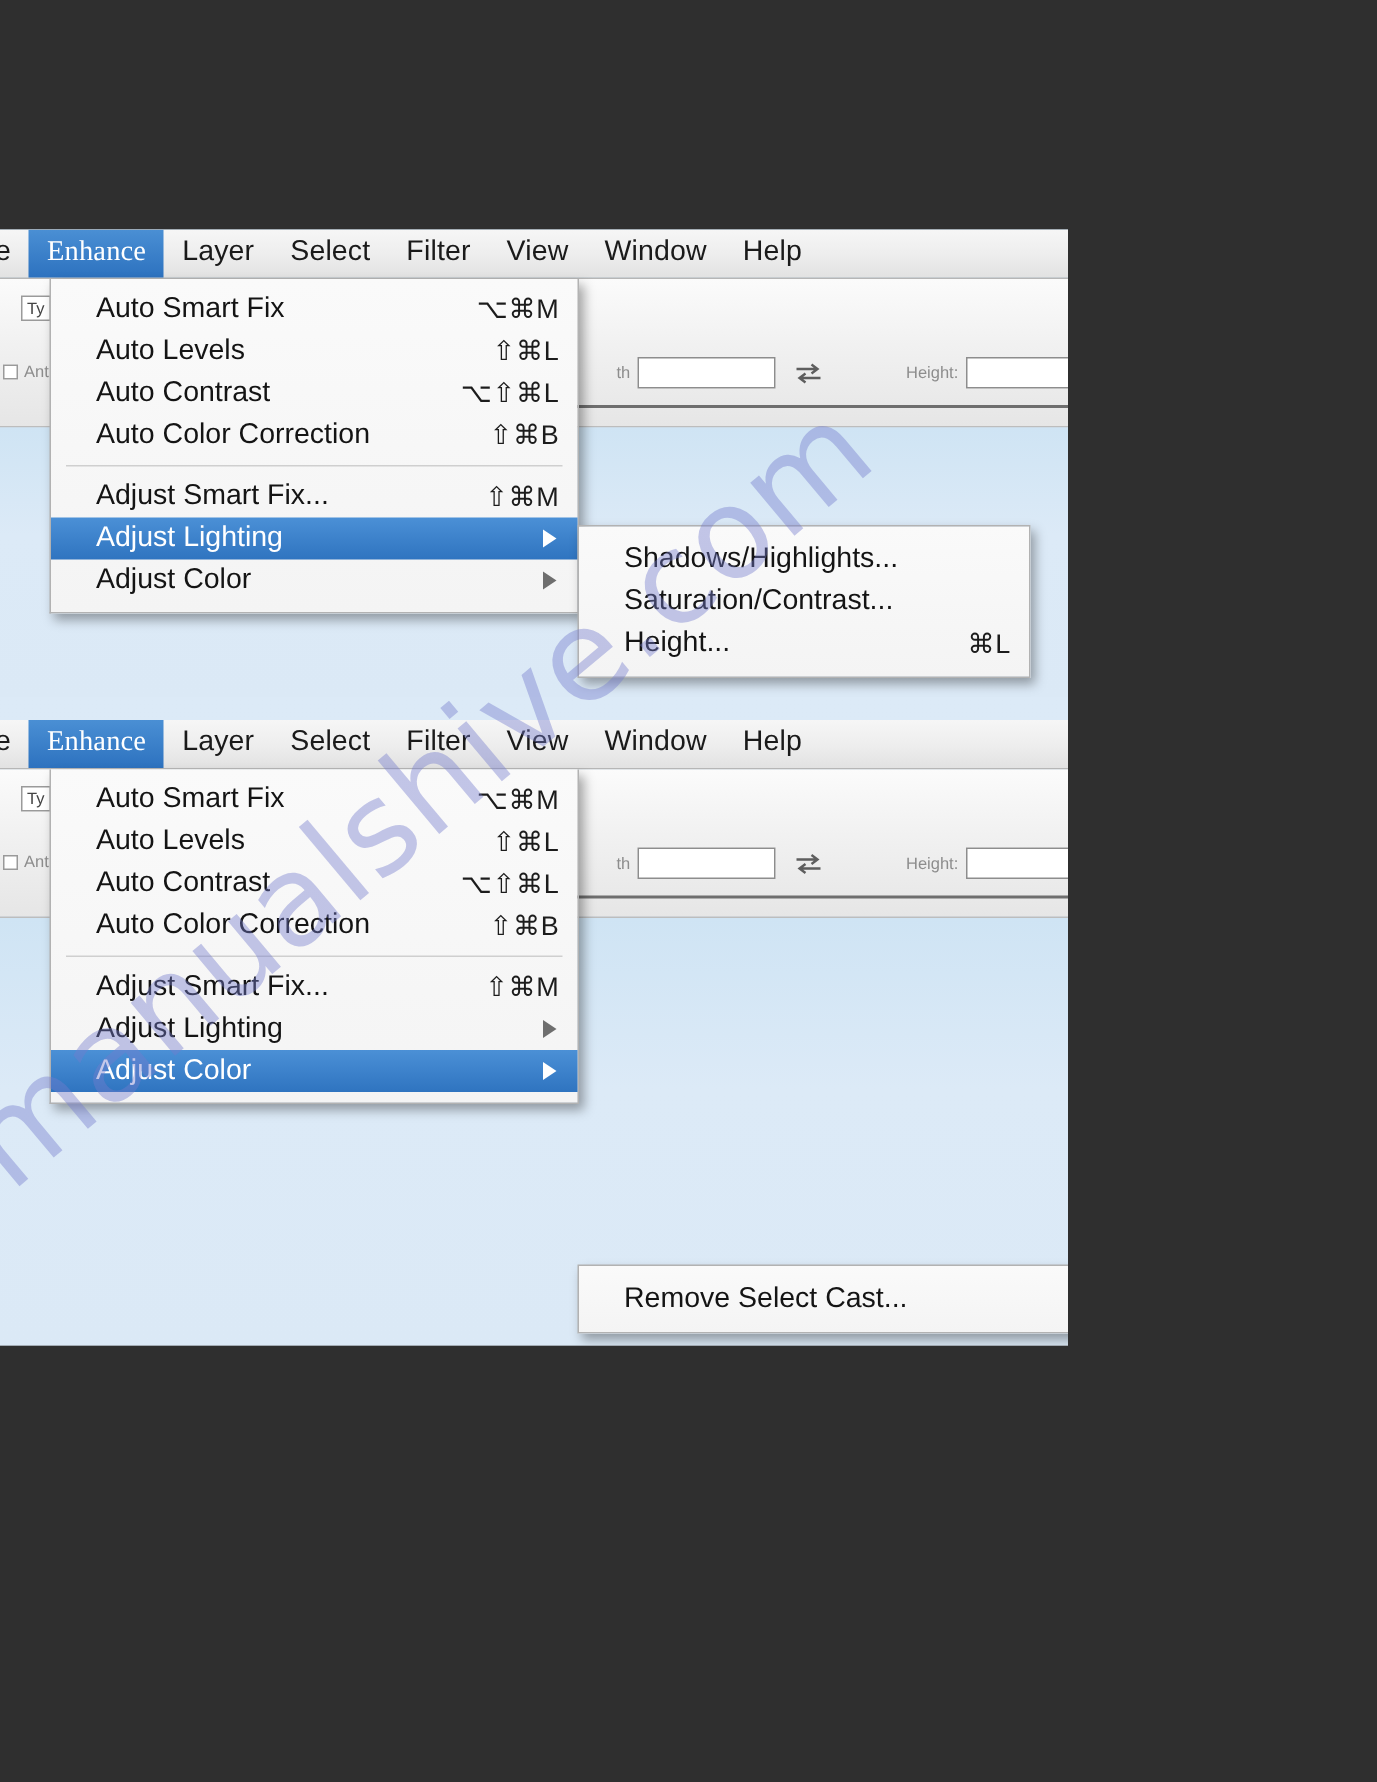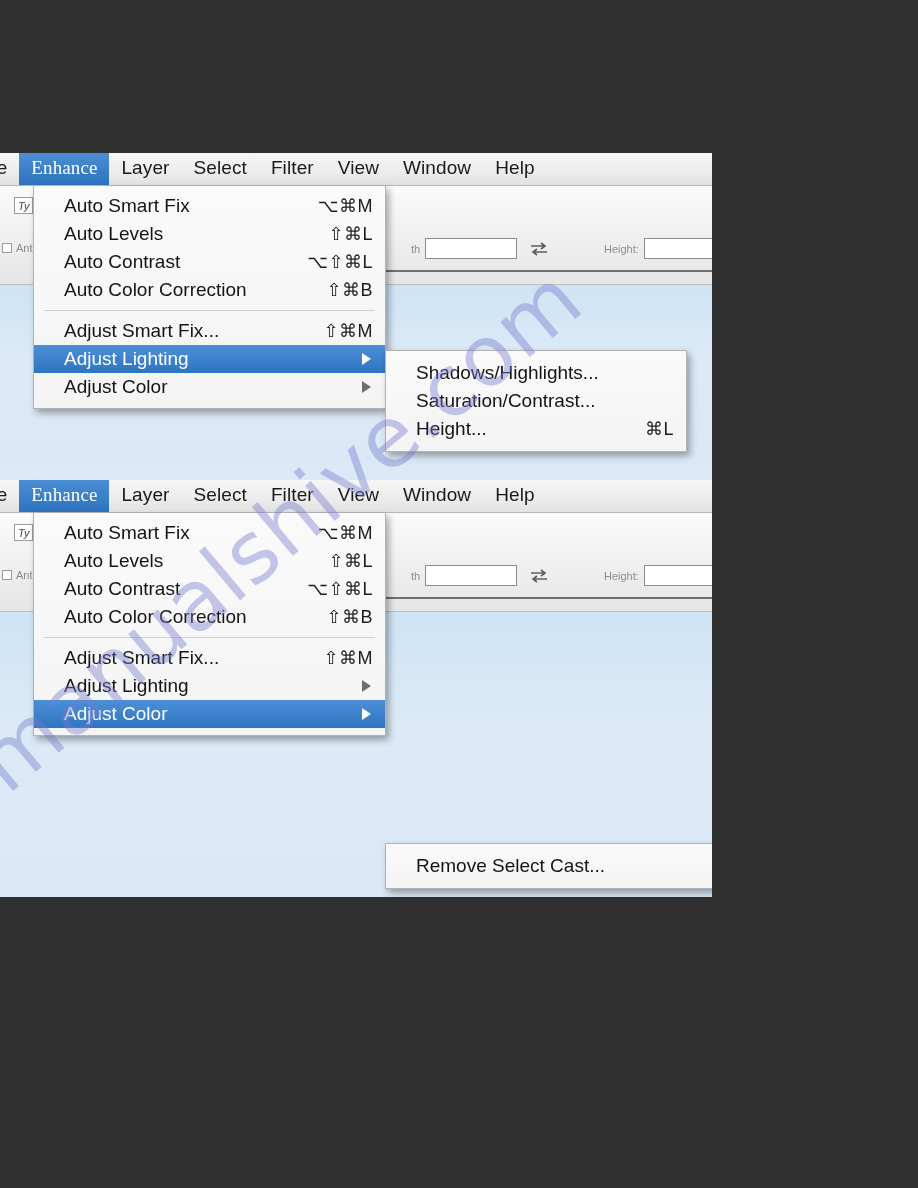--- a/index.html
+++ b/index.html
@@ -53,21 +53,21 @@
   .optionsbar {
     position: absolute; left: 0; right: 0;
     background: linear-gradient(180deg,#fbfbfb 0%,#f1f1f1 45%,#e6e6e6 100%);
     border-bottom: 1px solid #bdbdbd;
     font-size: 11px; color: #6d6d6d;
   }
   .opt-row { position: absolute; display: flex; align-items: center; }
   .tiny-select {
     border: 1px solid #9a9a9a; background: #fff;
     font-size: 11px; color: #444;
-    padding: 1px 3px; height: 17px; line-height: 15px; font-style: italic;
+    padding: 1px 3px; height: 17px; line-height: 15px;
   }
   .num-field {
     border: 1px solid #8d8d8d; background: #fff;
     height: 21px; width: 92px;
   }
   .lbl { font-size: 11px; color: #8d8d8d; margin-right: 5px; margin-left: 36px; }
   .swap-icon { width: 22px; height: 16px; display:inline-block; position: relative; }
   .hr-dark { position: absolute; height: 2px; background:#6e6e6e; }
   .chk { width: 10px; height: 10px; border: 1px solid #9a9a9a; background: #fff; display:inline-block; }
 

